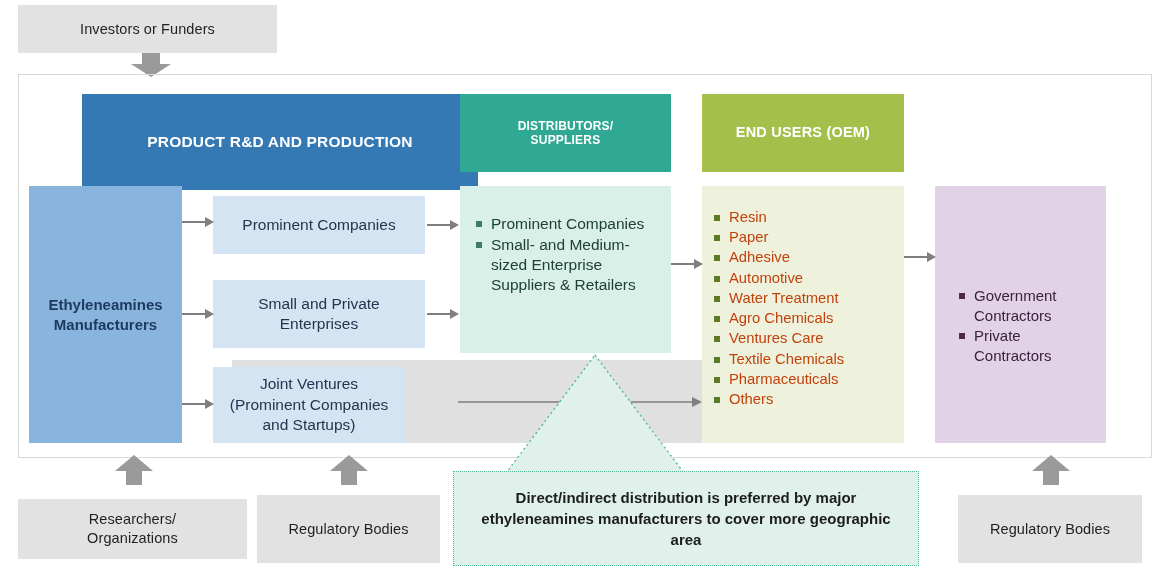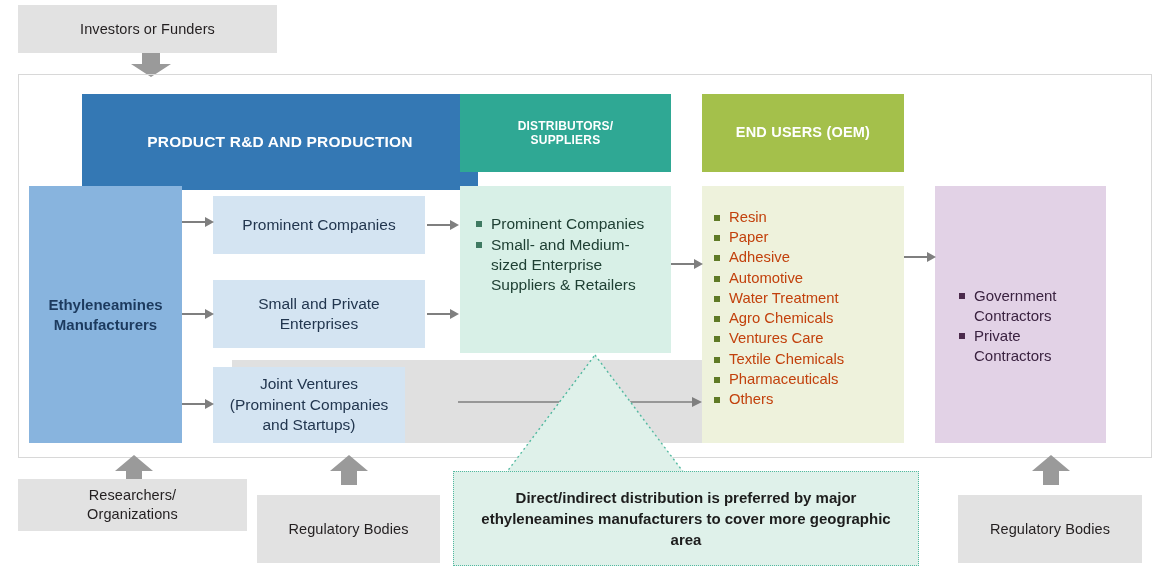--- a/index.html
+++ b/index.html
@@ -294,21 +294,21 @@
   <svg class="arrow-svg" style="left:113px; top:455px;" width="42" height="30" viewBox="0 0 42 30">
     <polygon points="21,0 40,16 29,16 29,30 13,30 13,16 2,16" fill="#9a9a9a"></polygon>
   </svg>
   <svg class="arrow-svg" style="left:328px; top:455px;" width="42" height="30" viewBox="0 0 42 30">
     <polygon points="21,0 40,16 29,16 29,30 13,30 13,16 2,16" fill="#9a9a9a"></polygon>
   </svg>
   <svg class="arrow-svg" style="left:1030px; top:455px;" width="42" height="30" viewBox="0 0 42 30">
     <polygon points="21,0 40,16 29,16 29,30 13,30 13,16 2,16" fill="#9a9a9a"></polygon>
   </svg>
 
-  <div class="abs gray-box" style="left:18px; top:479px; width:229px; height:52px; white-space:pre-line;">
+  <div class="abs gray-box" style="left:18px; top:499px; width:229px; height:60px; white-space:pre-line;">
     <span>Researchers/
 Organizations</span>
   </div>
 
   <div class="abs gray-box" style="left:257px; top:495px; width:183px; height:68px;">
     <span>Regulatory Bodies</span>
   </div>
 
   <div class="abs gray-box" style="left:958px; top:495px; width:184px; height:68px;">
     <span>Regulatory Bodies</span>

